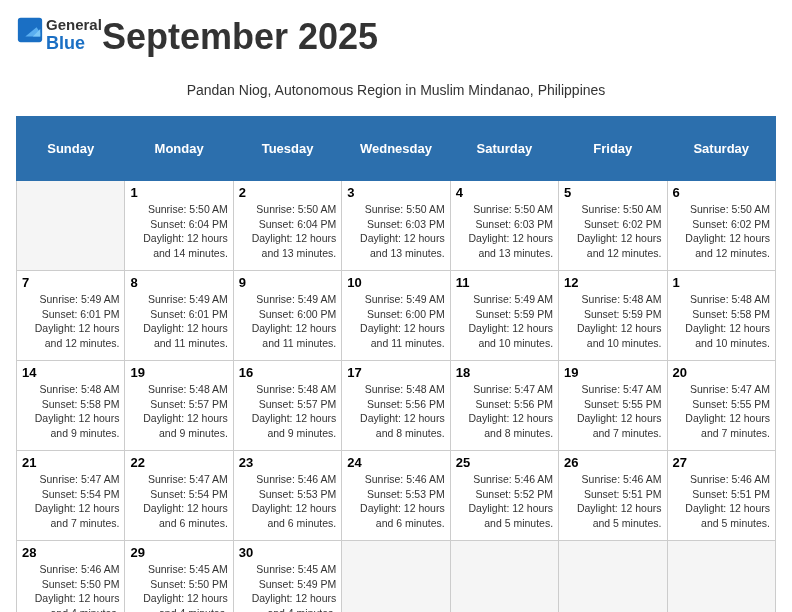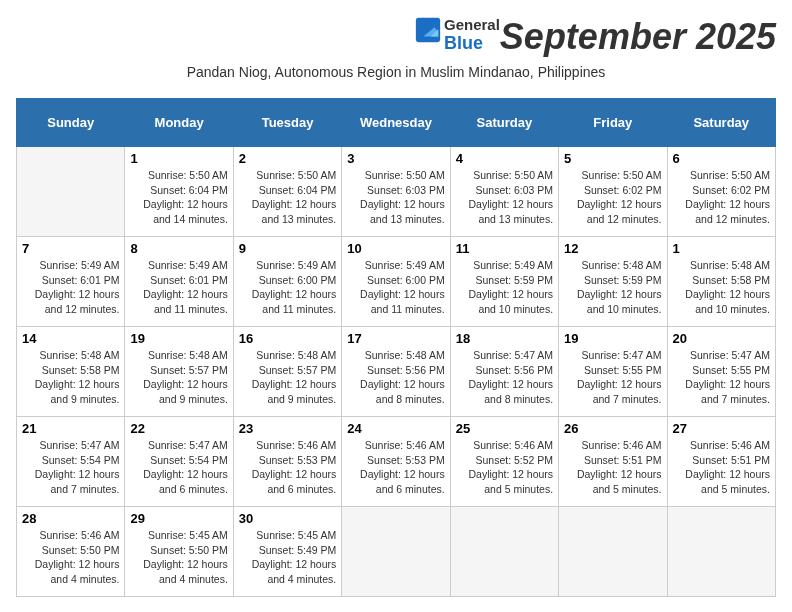--- a/index.html
+++ b/index.html
@@ -16,49 +16,48 @@
       margin-bottom: 8px;
     }
     .logo-icon {
       width: 28px;
       height: 28px;
       margin-right: 2px;
     }
     .title-section {
       text-align: right;
       margin-bottom: 4px;
-      font-style: italic;
     }
     .month-title {
       font-size: 36px;
       font-weight: bold;
       color: #333;
     }
     .subtitle {
       font-size: 14px;
       color: #333;
       text-align: center;
       margin-bottom: 18px;
     }
     .top-bar {
       display: flex;
-      justify-content: flex-end;
+      justify-content: flex-start;
       align-items: flex-start;
-      margin-bottom: 2px;
+      margin-bottom: 20px;
     }
     table {
       width: 100%;
       border-collapse: collapse;
       font-size: 11px;
     }
     thead th {
       background-color: #2c6fad;
       color: #fff;
       text-align: center;
-      padding: 16px 4px;
+      padding: 24px 4px;
       font-size: 13px;
       font-weight: bold;
       border: 1px solid #2c6fad;
     }
     tbody td {
       border: 1px solid #ccc;
       vertical-align: top;
       padding: 4px 5px;
       width: 14.28%;
       height: 90px;

